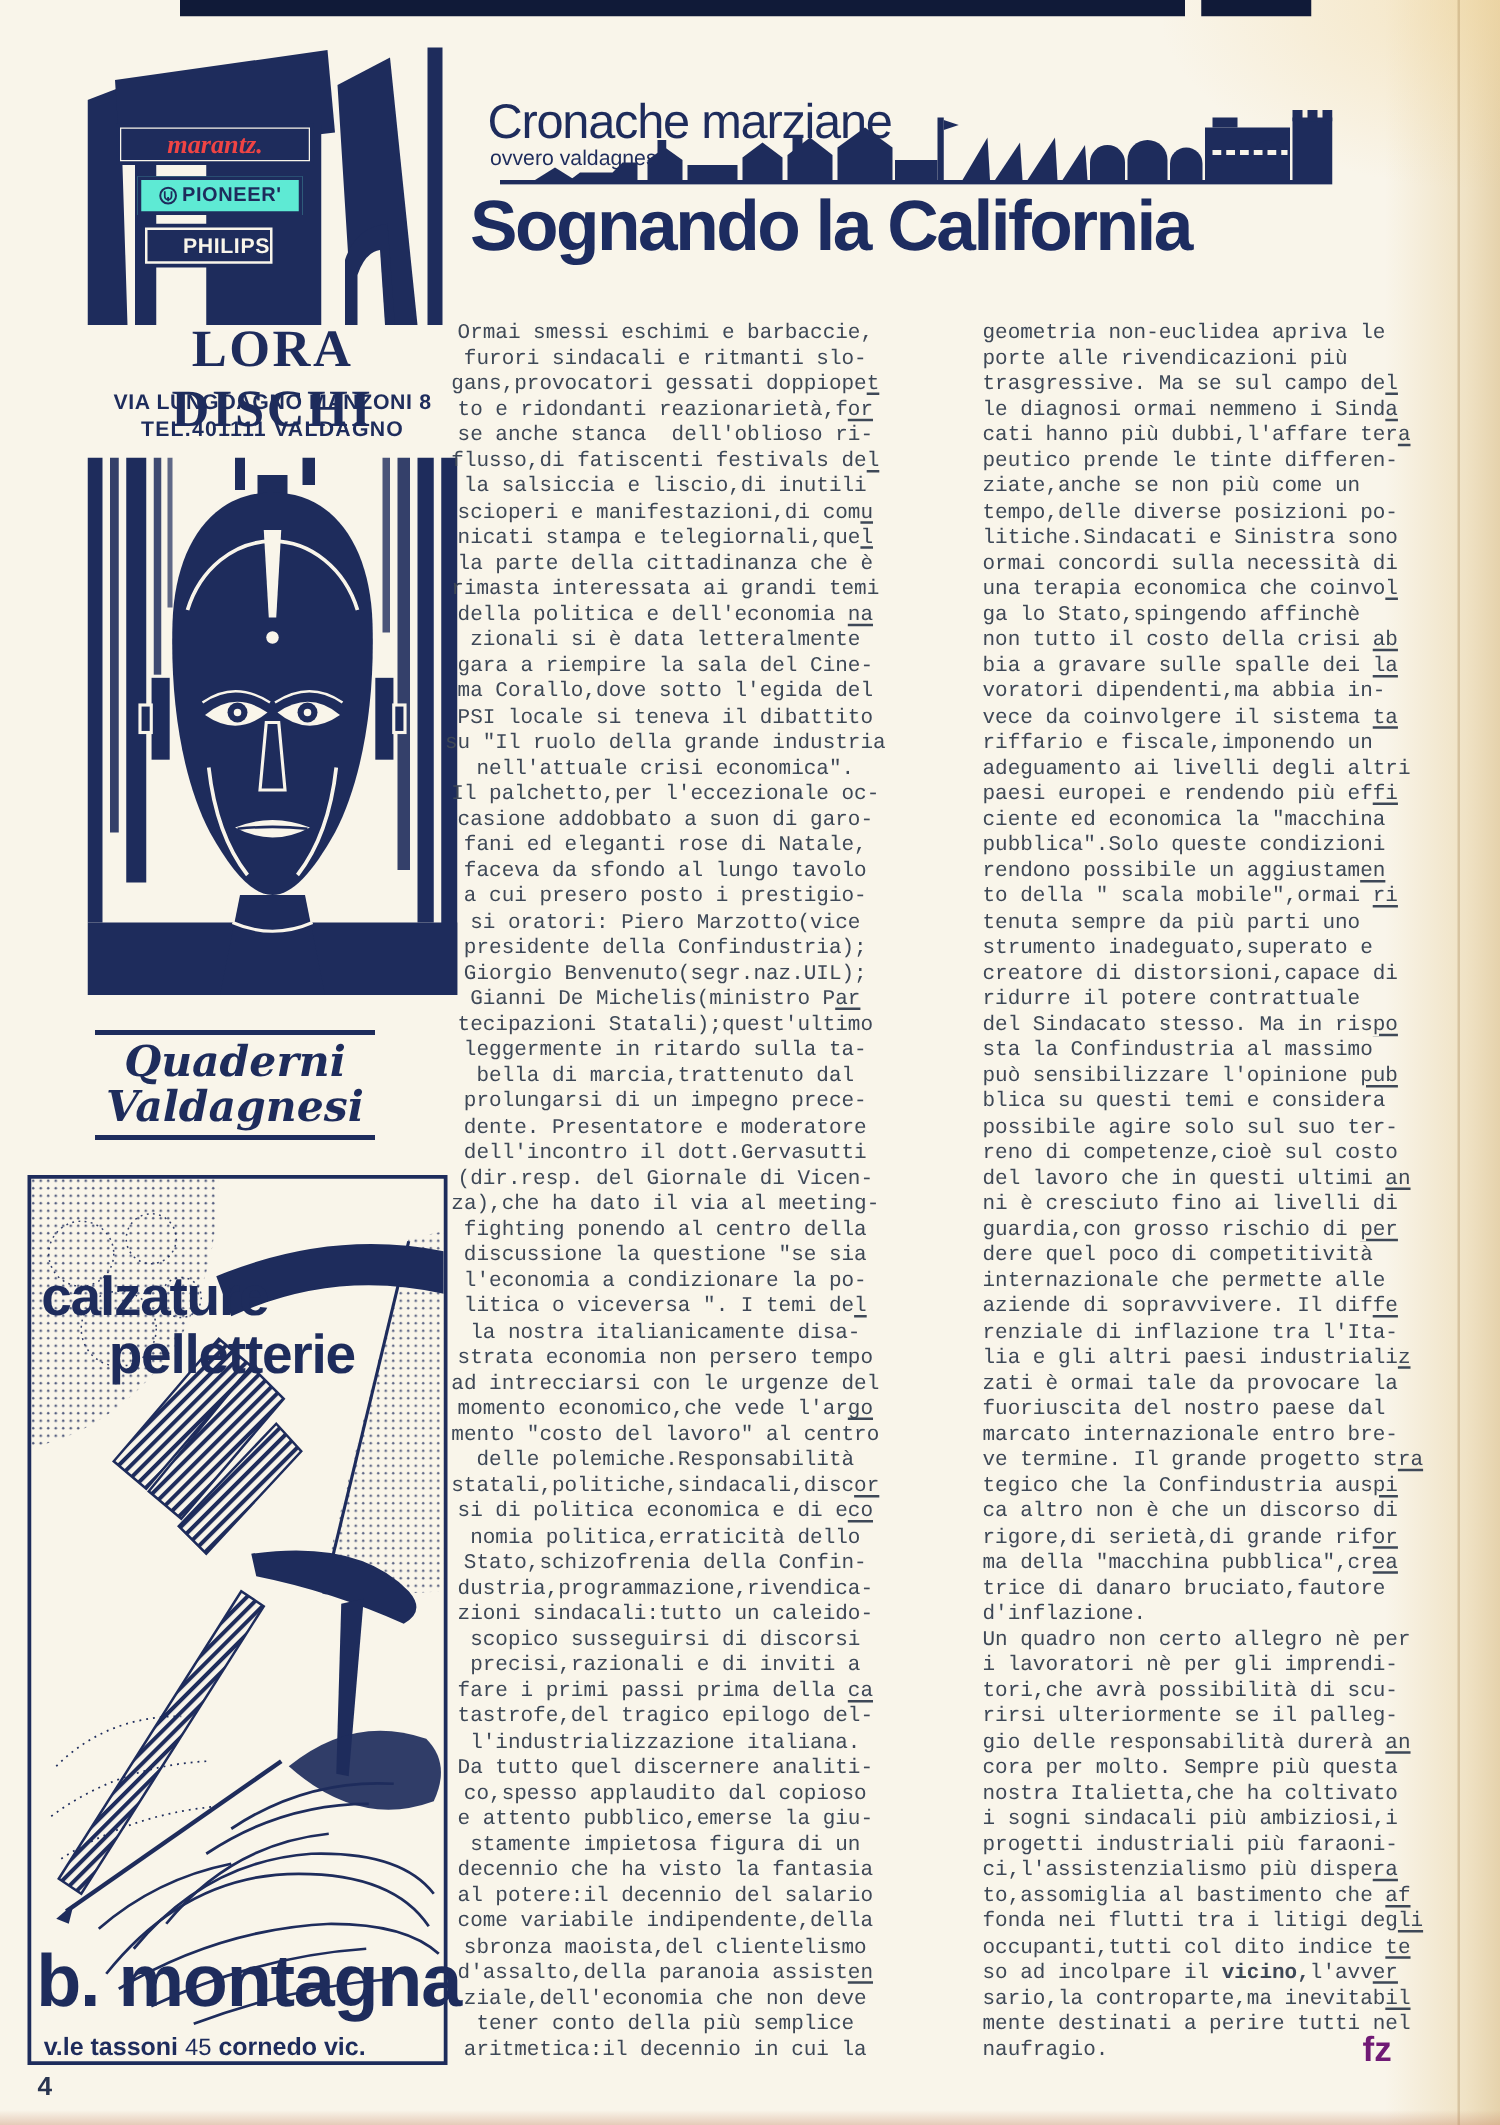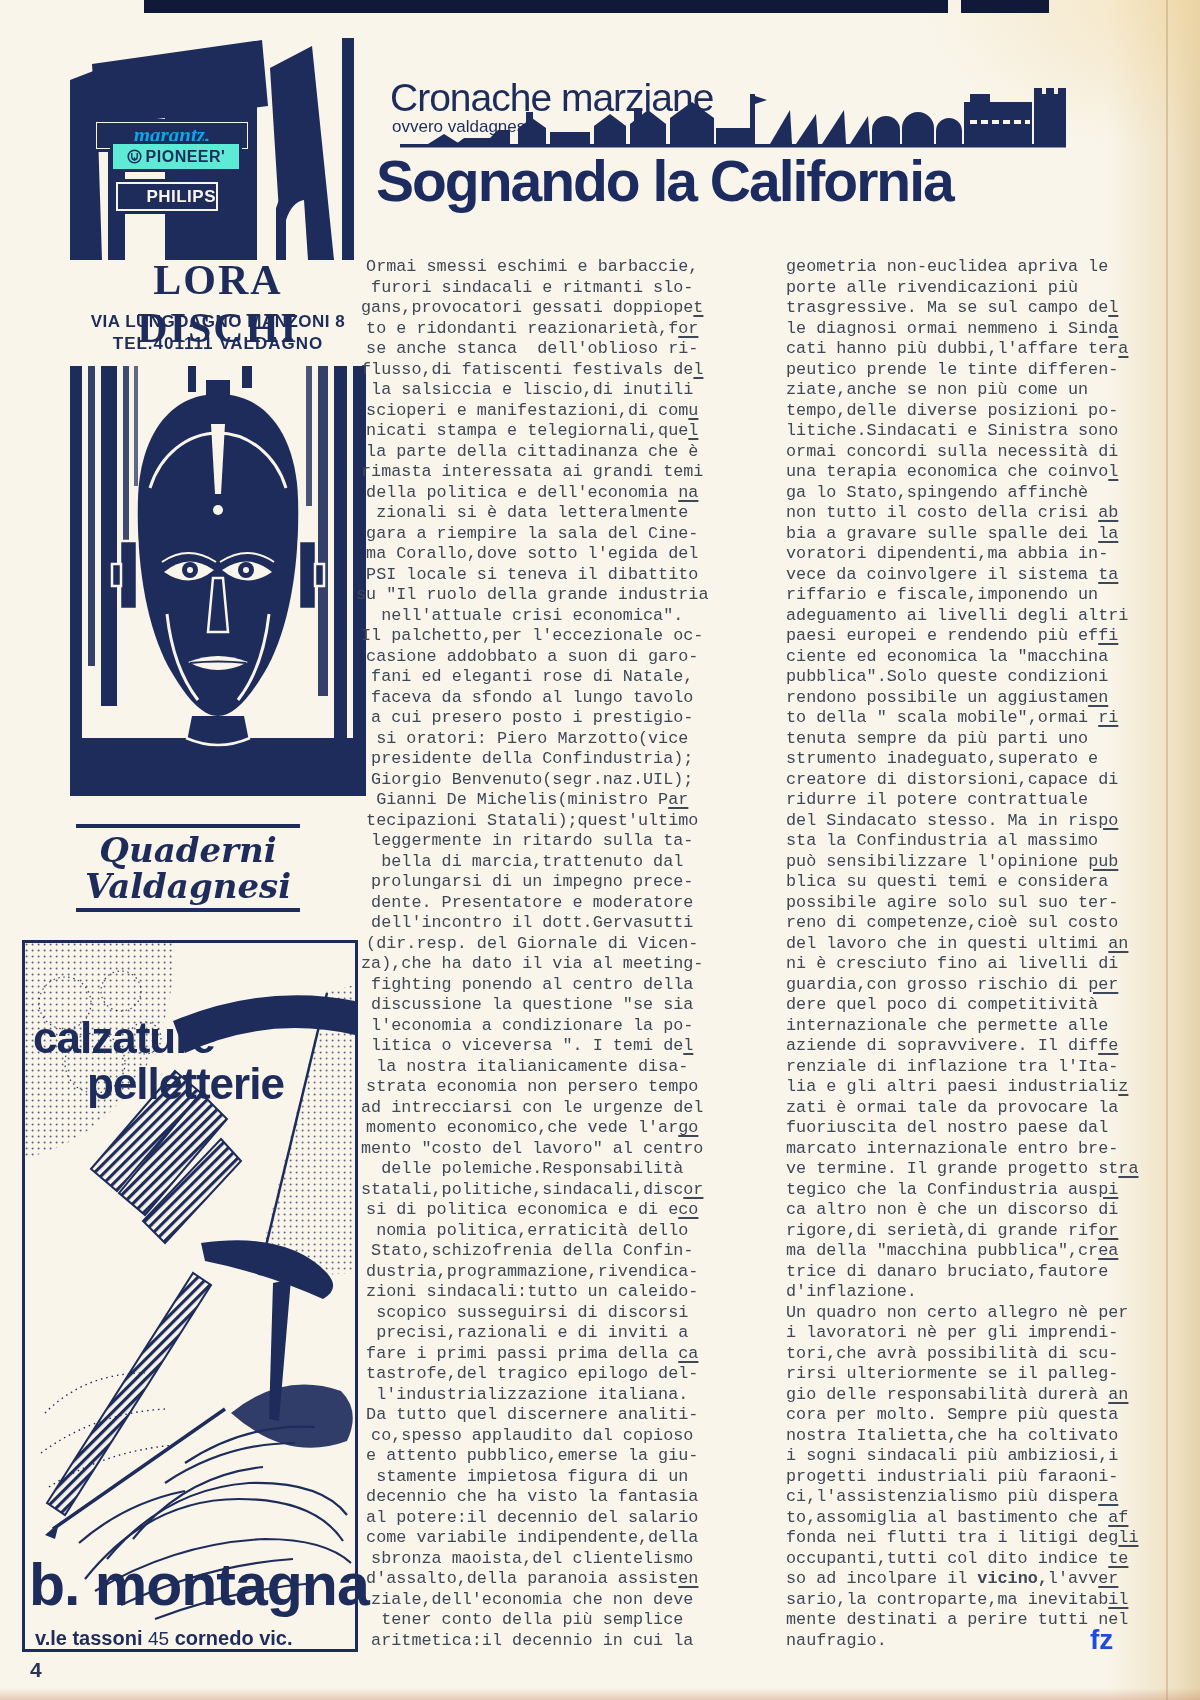--- a/index.html
+++ b/index.html
@@ -23,21 +23,21 @@
 
   
   .tcol{top:257px;color:#3e4857;font:16.8px/20.5px "Liberation Mono","DejaVu Sans Mono",monospace;white-space:pre;}
   #col1{left:356px;text-align:center;} #col2{left:786px;}
   .tl{height:20.5px;}
   .uu{text-decoration:underline;text-decoration-thickness:1.5px;text-underline-offset:3px;}
   .tl b{font-weight:bold;}
 
   
   .brandbox{display:flex;align-items:center;justify-content:center;box-sizing:border-box;}
-  .marantz{left:96px;top:122px;width:152px;height:27px;background:#1e2c5c;color:#0ea5e9;
+  .marantz{left:96px;top:102px;width:152px;height:27px;background:#1e2c5c;color:#ef4444;
     border:1.5px solid #f9f5ea;box-shadow:0 0 0 3px #1e2c5c;
     font:italic bold 21px "Liberation Serif",serif;}
   .pioneer{left:110px;top:141px;width:132px;height:31px;background:#5eead4;color:#1e2c5c;
     border:3.5px solid #1e2c5c;font-weight:bold;font-size:16px;letter-spacing:.5px;gap:4px;}
   .philips{left:116px;top:182px;width:102px;height:29px;background:#1e2c5c;color:#f9f5ea;
     border:2px solid #f9f5ea;box-shadow:0 0 0 3px #1e2c5c;font-weight:bold;font-size:17px;letter-spacing:.5px;justify-content:flex-end;}
   .lora{left:70px;top:256px;width:296px;text-align:center;color:#1e2c5c;
     font:bold 42px "Liberation Serif",serif;letter-spacing:2px;}
   .lora-addr{left:70px;top:312px;width:296px;text-align:center;color:#1e2c5c;
     font-weight:bold;font-size:17px;letter-spacing:.5px;}
@@ -52,21 +52,21 @@
   
   .shoebox{left:22px;top:940px;width:336px;height:712px;border:3px solid #1e2c5c;box-sizing:border-box;}
   .shoebox .inner{position:absolute;color:#1e2c5c;}
   .calz{left:8px;top:70px;font-weight:bold;font-size:44px;letter-spacing:-1px;}
   .pell{left:62px;top:116px;font-weight:bold;font-size:44px;letter-spacing:-1px;}
   .bmont{left:4px;top:608px;width:326px;font-weight:bold;font-size:59px;letter-spacing:-1px;white-space:nowrap;}
   .saddr{left:10px;top:684px;font-weight:bold;font-size:20px;white-space:nowrap;}
   .saddr .num{font-weight:normal;font-size:19px;}
 
   .pagenum{left:30px;top:1658px;color:#2a3550;font-weight:bold;font-size:21px;}
-  .sig{left:1090px;top:1624px;color:#1d4ed8;font-weight:bold;font-size:28px;}
+  .sig{left:1090px;top:1624px;color:#701a75;font-weight:bold;font-size:28px;}
 </style>
 </head>
 <body>
 
 <div class="abs right-shade"></div>
 <div class="abs tr-warm"></div>
 <div class="abs edge-line"></div>
 <div class="abs bottom-shade"></div>
 
 <div class="abs topbar" style="left:144px;width:804px;"></div>

